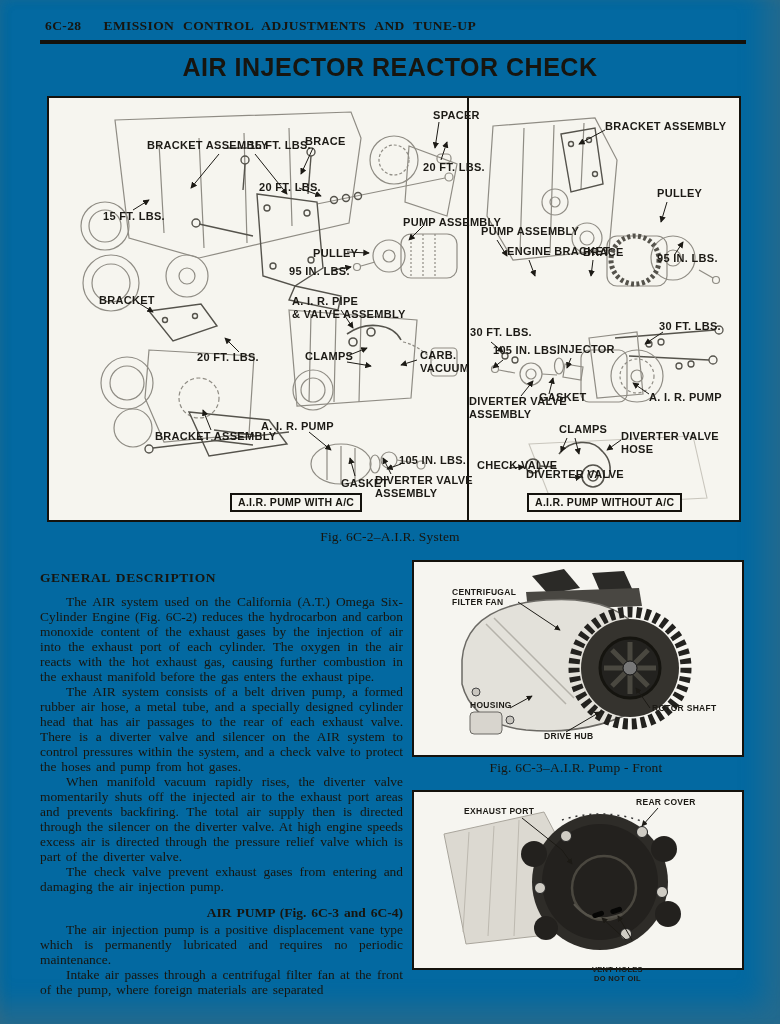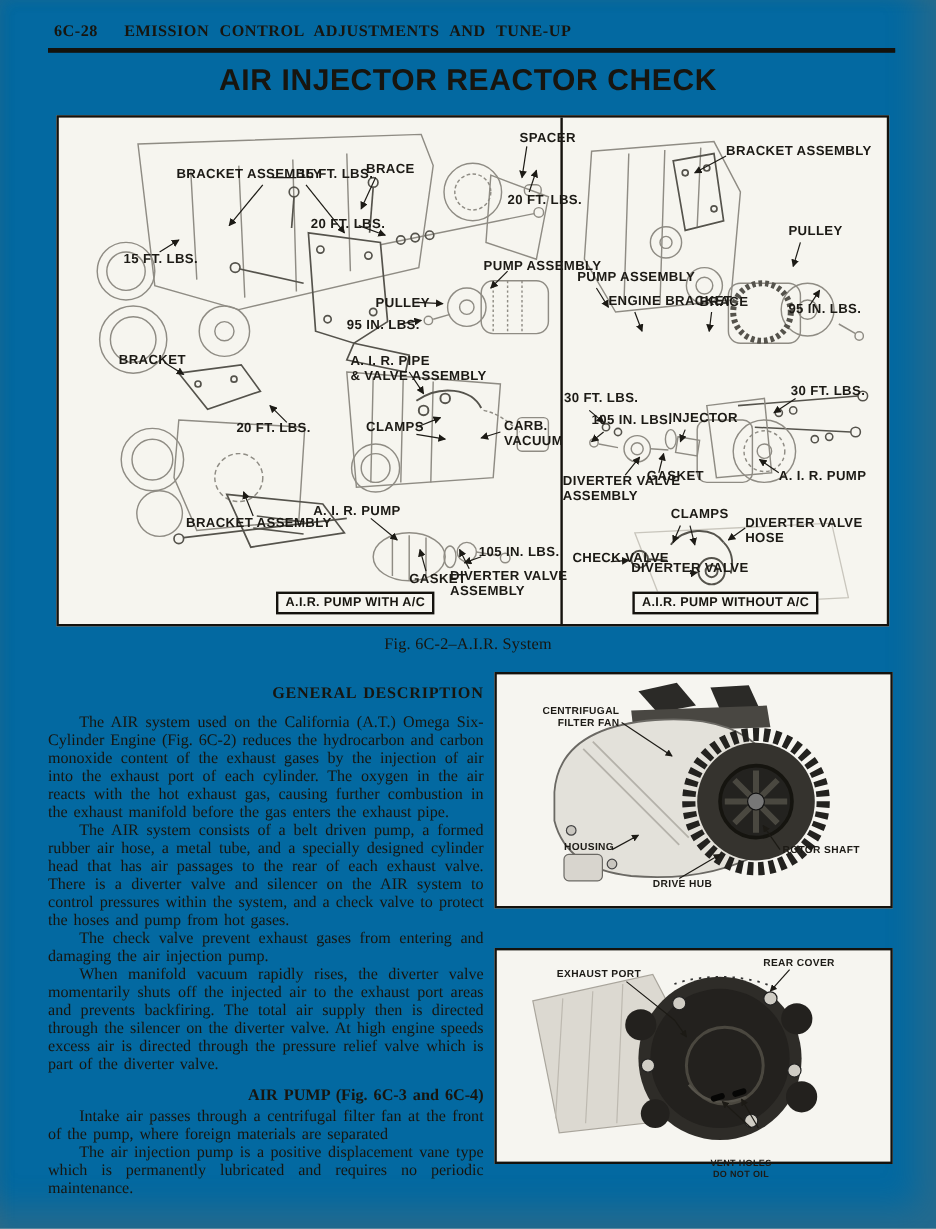--- a/index.html
+++ b/index.html
@@ -15,27 +15,27 @@
   .rule{position:absolute;left:40px;top:40px;width:706px;height:4px;background:#14120d;}
   .rule::after{content:"";display:block;height:1px;background:#14120d;margin-top:2px;opacity:.55;}
   .title{position:absolute;left:0;top:53px;width:780px;text-align:center;
     font-family:"Liberation Sans", sans-serif;font-weight:bold;font-size:25px;letter-spacing:.5px;}
   
   .figsys{position:absolute;left:47px;top:96px;width:690px;height:422px;border:2.5px solid #14120d;background:#f6f5ef;}
   .figsys .divider{position:absolute;left:418px;top:0;width:1.5px;height:100%;background:#14120d;}
   .sketch{position:absolute;top:0;}
   .lbl{position:absolute;font-family:"Liberation Sans", sans-serif;font-size:11px;line-height:1.15;
     letter-spacing:.3px;color:#1c1a15;white-space:pre-line;font-weight:bold;}
-  .lbl.r{text-align:right;}
+  .lbl.r{text-align:left;}
   .capbox{position:absolute;border:2px solid #14120d;padding:1px 6px 2px 6px;
     font-family:"Liberation Sans", sans-serif;font-weight:bold;font-size:10.5px;letter-spacing:.3px;background:#f6f5ef;white-space:nowrap;}
   .figcap{position:absolute;text-align:center;font-size:13.5px;letter-spacing:.2px;}
   
   .colL{position:absolute;left:40px;top:570px;width:363px;font-size:13.4px;line-height:15px;text-align:justify;word-spacing:1.6px;}
-  .colL h3{margin:0 0 9px 0;font-size:13.5px;text-align:right;letter-spacing:.6px;}
+  .colL h3{margin:0 0 9px 0;font-size:13.5px;text-align:left;letter-spacing:.6px;}
   .colL h4{margin:11px 0 2px 0;font-size:13.5px;text-align:right;}
   .colL p{margin:0;text-indent:26px;}
   
   .photobox{position:absolute;border:2px solid #14120d;background:#f6f5f0;}
   .photobox .lbl{font-size:8.5px;}
   .tiny{font-size:7.5px !important;text-align:center;margin-top:24px;}
 </style>
 </head>
 <body>
 
@@ -296,25 +296,25 @@
     <span class="lbl" style="left:477px;top:370px">DIVERTER VALVE</span>
     <span class="capbox" style="left:478px;top:395px">A.I.R. PUMP WITHOUT A/C</span>
   </div>
 
   <div class="figcap" style="left:0;top:529px;width:780px">Fig. 6C-2–A.I.R. System</div>
 
   <div class="colL">
     <h3>GENERAL DESCRIPTION</h3>
     <p>The AIR system used on the California (A.T.) Omega Six-Cylinder Engine (Fig. 6C-2) reduces the hydrocarbon and carbon monoxide content of the exhaust gases by the injection of air into the exhaust port of each cylinder. The oxygen in the air reacts with the hot exhaust gas, causing further combustion in the exhaust manifold before the gas enters the exhaust pipe.</p>
     <p>The AIR system consists of a belt driven pump, a formed rubber air hose, a metal tube, and a specially designed cylinder head that has air passages to the rear of each exhaust valve. There is a diverter valve and silencer on the AIR system to control pressures within the system, and a check valve to protect the hoses and pump from hot gases.</p>
+    <p>When manifold vacuum rapidly rises, the diverter valve momentarily shuts off the injected air to the exhaust port areas and prevents backfiring. The total air supply then is directed through the silencer on the diverter valve. At high engine speeds excess air is directed through the pressure relief valve which is part of the diverter valve.</p>
     <p>The check valve prevent exhaust gases from entering and damaging the air injection pump.</p>
-    <p>When manifold vacuum rapidly rises, the diverter valve momentarily shuts off the injected air to the exhaust port areas and prevents backfiring. The total air supply then is directed through the silencer on the diverter valve. At high engine speeds excess air is directed through the pressure relief valve which is part of the diverter valve.</p>
     <h4>AIR PUMP (Fig. 6C-3 and 6C-4)</h4>
+    <p>The air injection pump is a positive displacement vane type which is permanently lubricated and requires no periodic maintenance.</p>
     <p>Intake air passes through a centrifugal filter fan at the front of the pump, where foreign materials are separated</p>
-    <p>The air injection pump is a positive displacement vane type which is permanently lubricated and requires no periodic maintenance.</p>
   </div>
 
   <div class="photobox" style="left:412px;top:560px;width:328px;height:193px">
     <svg width="328" height="189" viewBox="0 0 328 189">
       <defs>
         <marker id="aF" viewBox="0 0 8 8" refX="7" refY="4" markerWidth="6" markerHeight="6" orient="auto">
           <path d="M0 0 L8 4 L0 8 Z" fill="#1c1a15"></path>
         </marker>
       </defs>
 
@@ -340,20 +340,21 @@
         <path d="M152 170 L186 150" marker-end="url(#aF)"></path>
         <path d="M236 146 L222 126" marker-end="url(#aF)"></path>
       </g>
     </svg>
     <span class="lbl r" style="left:38px;top:26px">CENTRIFUGAL
 FILTER FAN</span>
     <span class="lbl" style="left:56px;top:139px">HOUSING</span>
     <span class="lbl" style="left:130px;top:170px">DRIVE HUB</span>
     <span class="lbl" style="left:238px;top:142px">ROTOR SHAFT</span>
   </div>
+  <div class="figcap" style="left:412px;top:760px;width:328px">Fig. 6C-3–A.I.R. Pump - Front</div>
 
   <div class="photobox" style="left:412px;top:790px;width:328px;height:176px">
     <svg width="328" height="172" viewBox="0 0 328 172">
       <defs>
         <marker id="aB" viewBox="0 0 8 8" refX="7" refY="4" markerWidth="6" markerHeight="6" orient="auto">
           <path d="M0 0 L8 4 L0 8 Z" fill="#1c1a15"></path>
         </marker>
       </defs>
 
       <path d="M30 42 L130 20 L152 62 L142 142 L52 152 Z" fill="#dcd9d1" stroke="#a9a59c"></path>

